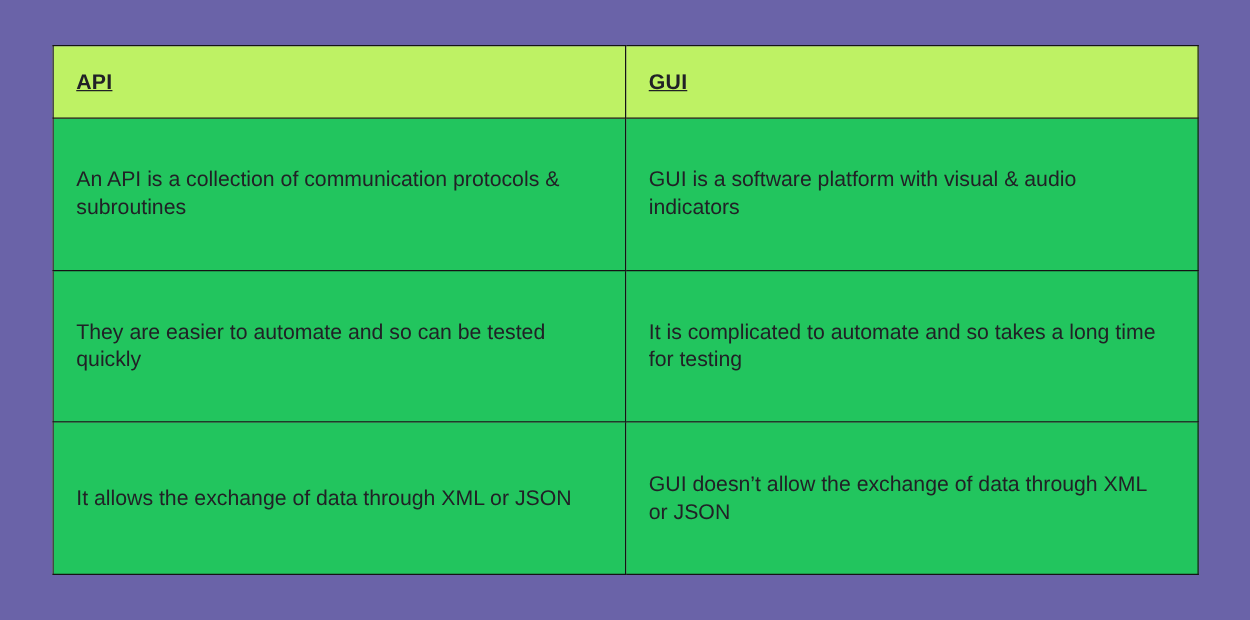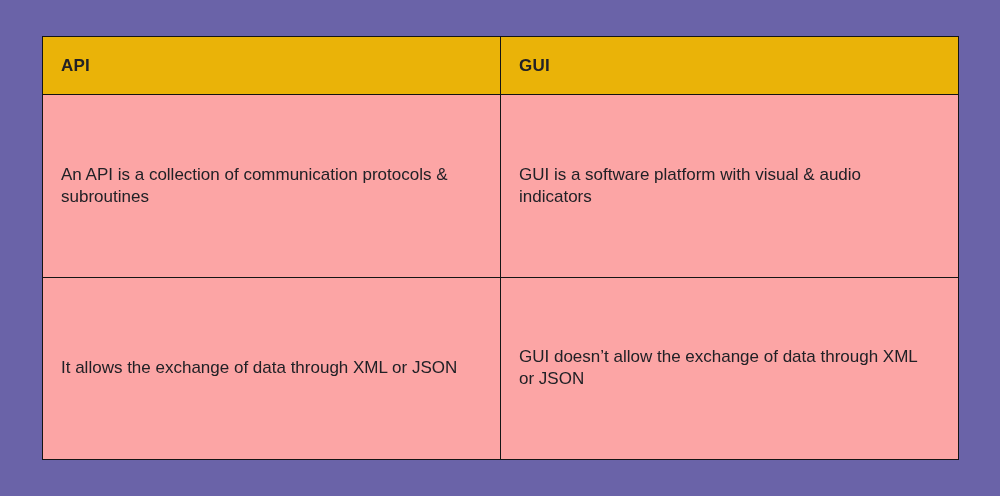--- a/index.html
+++ b/index.html
@@ -33,28 +33,29 @@
     border: 1.5px solid #141414;
     vertical-align: middle;
     text-align: left;
     padding: 8px 24px 8px 18px;
     color: #212126;
     font-size: 17px;
     line-height: 22px;
     width: 50%;
   }
   table.comparison th {
-    background: #eab308;
+    background: #bef264;
     font-weight: bold;
     height: 41px;
     font-size: 17px;
     letter-spacing: 0.2px;
+    text-decoration: underline;
   }
   table.comparison td {
-    background: #fca5a5;
+    background: #22c55e;
     height: 60px;
     font-weight: normal;
   }
 </style>
 </head>
 <body>
 
 <div class="table-wrap">
   <table class="comparison">
     <thead>
@@ -62,18 +63,22 @@
         <th>API</th>
         <th>GUI</th>
       </tr>
     </thead>
     <tbody>
       <tr>
         <td>An API is a collection of communication protocols &amp; subroutines</td>
         <td>GUI is a software platform with visual &amp; audio indicators</td>
       </tr>
       <tr>
+        <td>They are easier to automate and so can be tested quickly</td>
+        <td>It is complicated to automate and so takes a long time for testing</td>
+      </tr>
+      <tr>
         <td>It allows the exchange of data through XML or JSON</td>
         <td>GUI doesn’t allow the exchange of data through XML or JSON</td>
       </tr>
     </tbody>
   </table>
 </div>
 
 </body></html>

